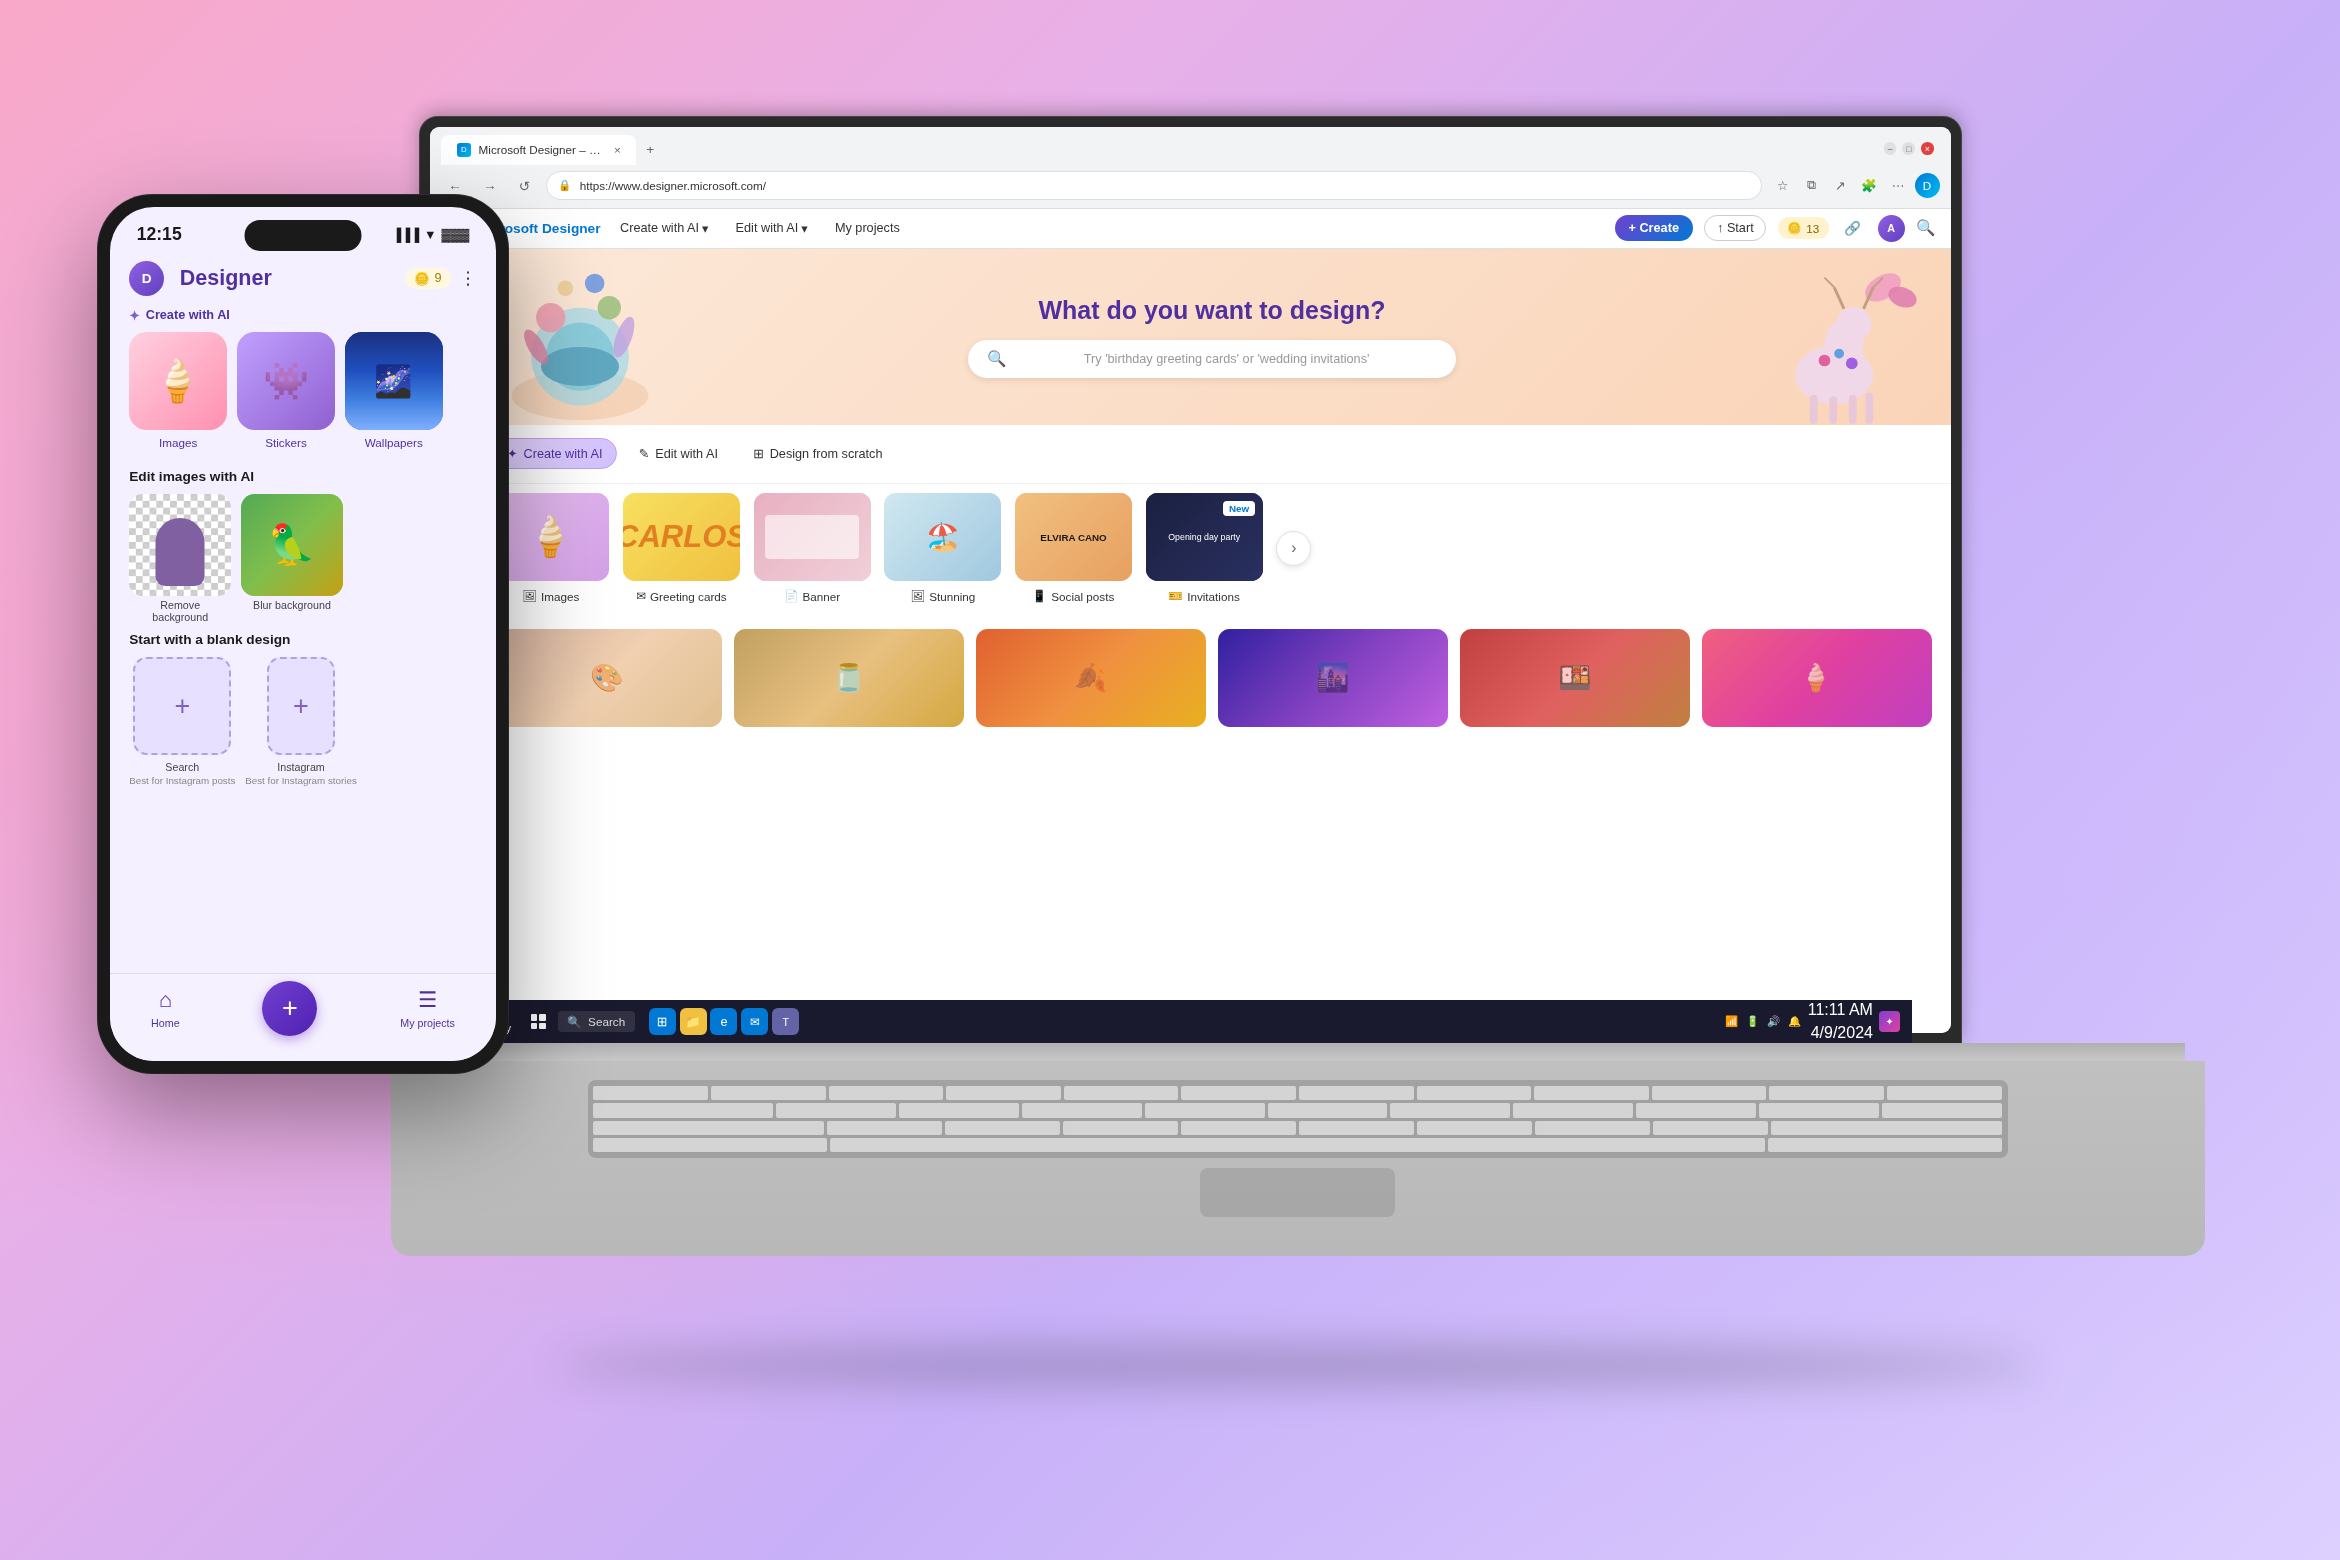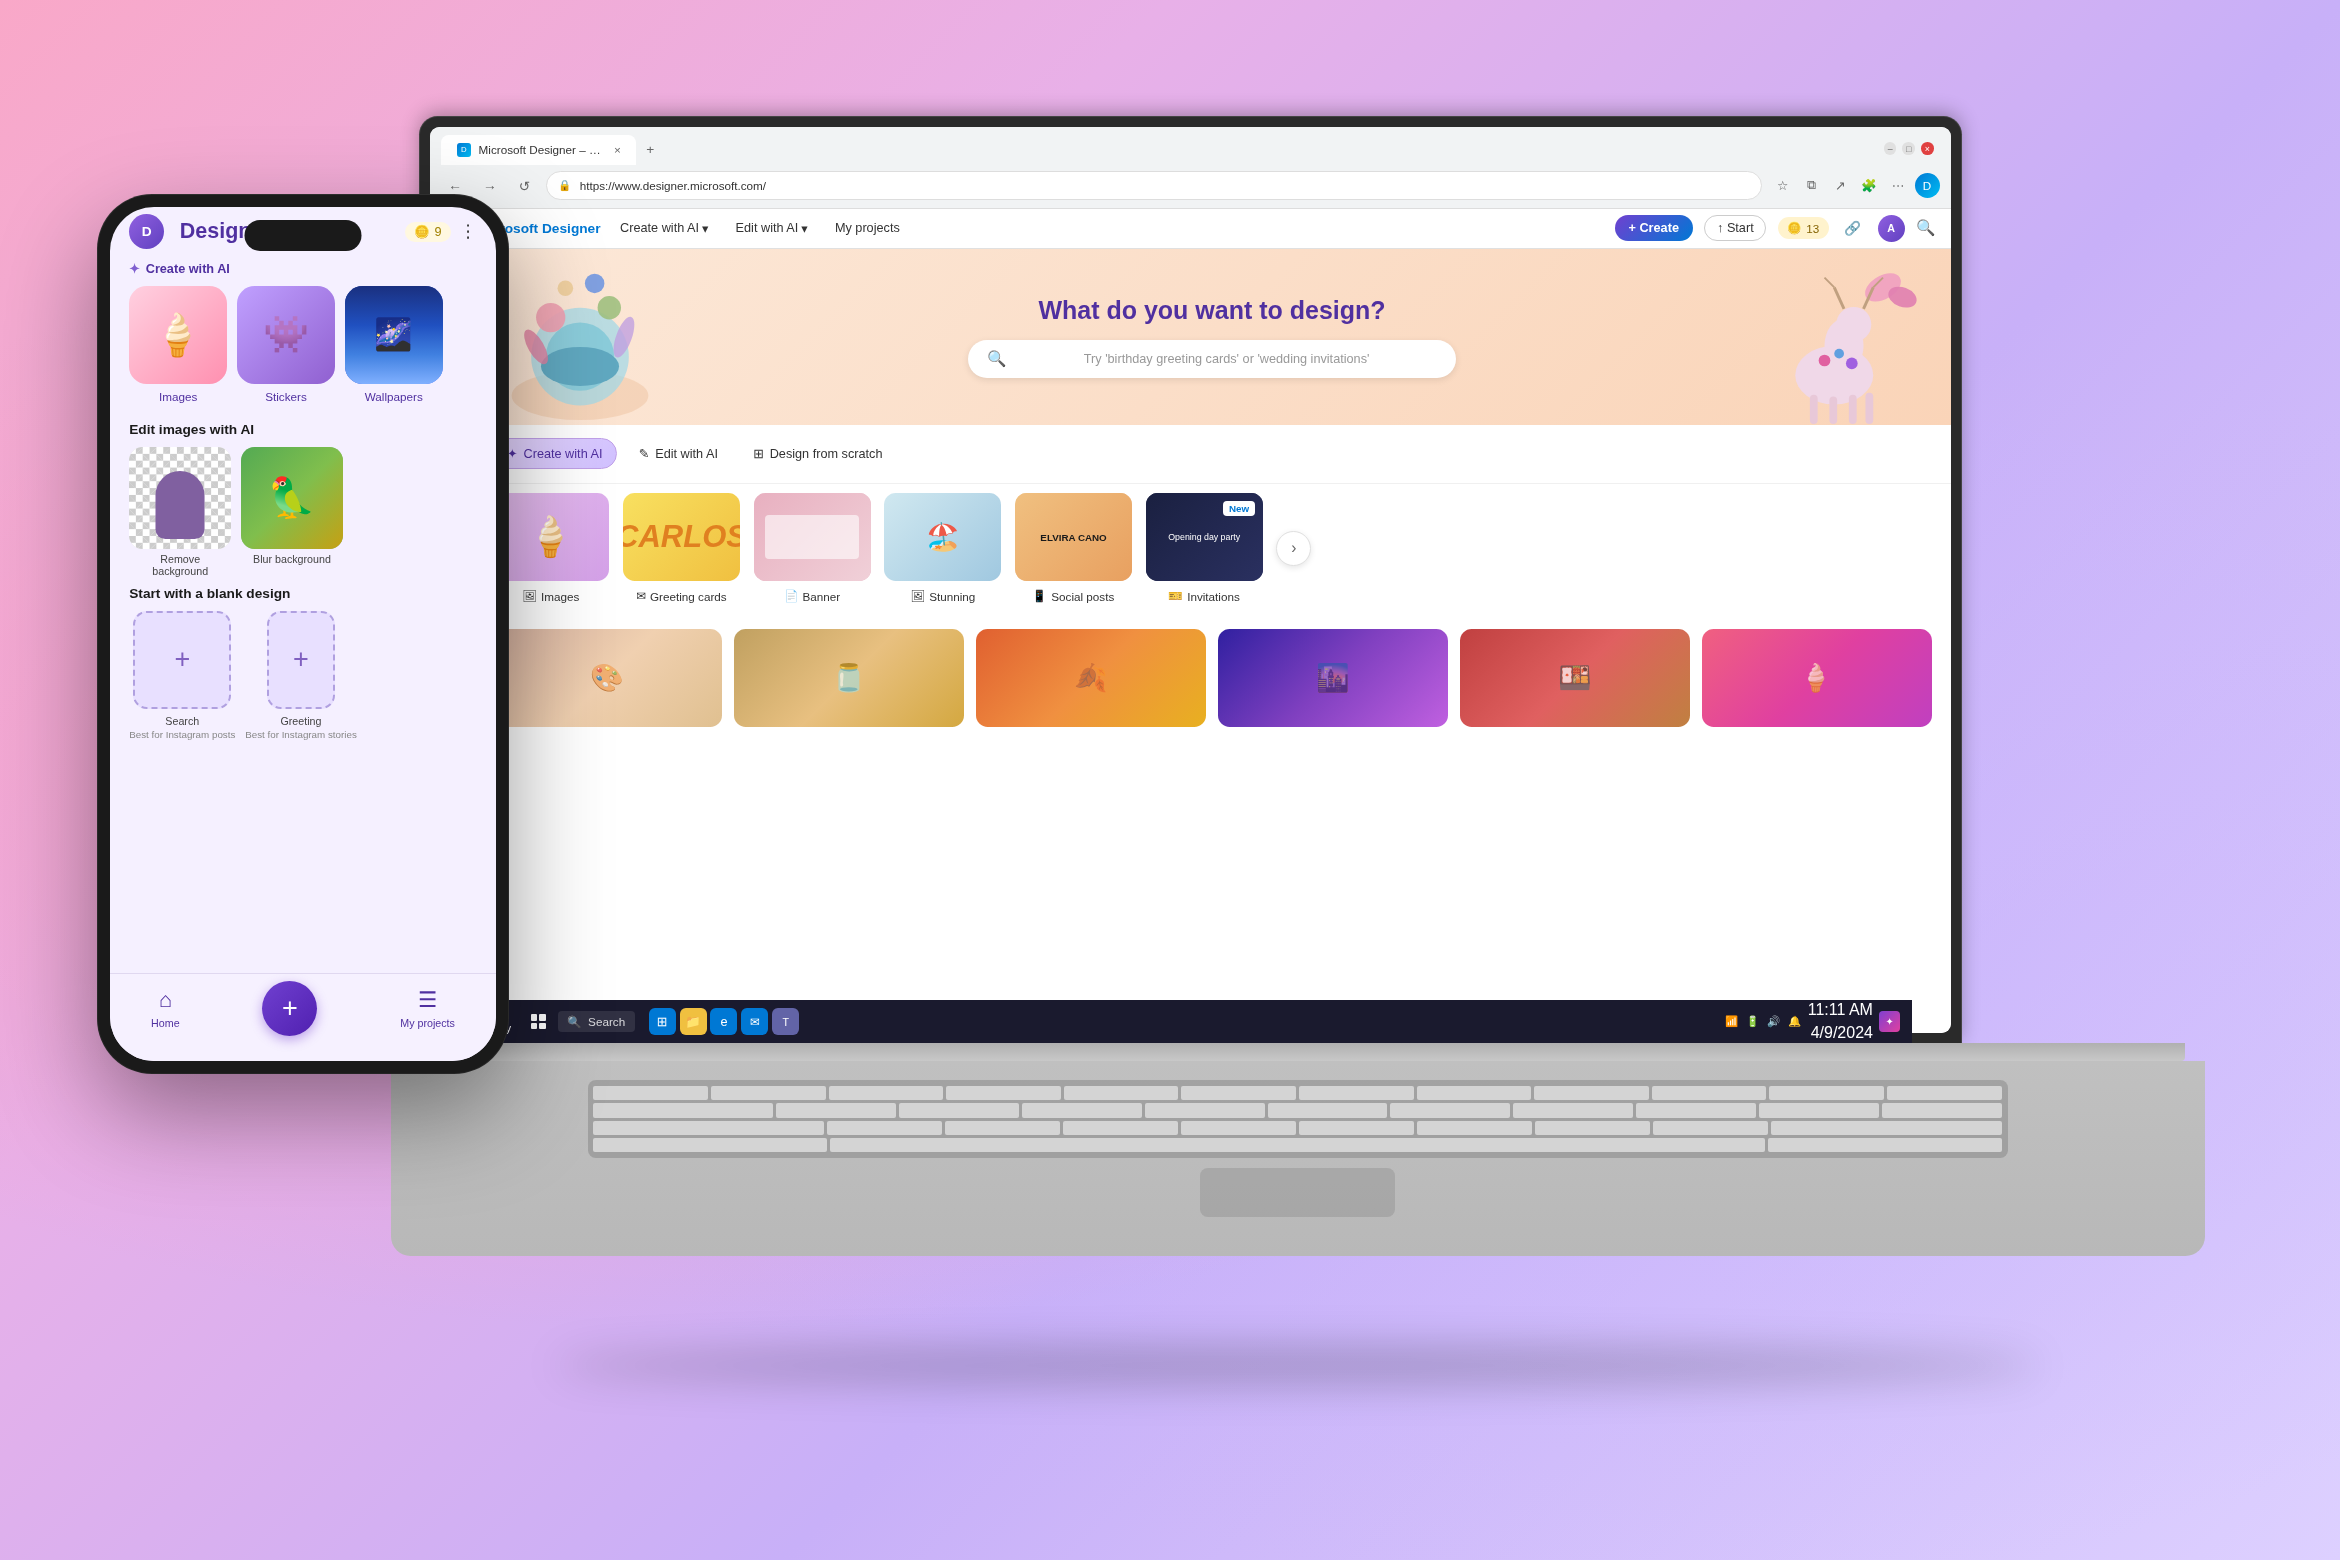--- a/index.html
+++ b/index.html
@@ -1082,20 +1082,28 @@
 <body>
 
 <div class="bg-overlay"></div>
 
 <div class="phone-container">
   <div class="phone-frame">
     <div class="phone-screen">
 
       <div class="dynamic-island"></div>
 
+      <div class="phone-status-bar">
+        <span class="phone-time">12:15</span>
+        <div class="phone-status-icons">
+          <span>▐▐▐</span>
+          <span>▼</span>
+          <span>▓▓▓</span>
+        </div>
+      </div>
 
       <div class="phone-header">
         <div style="display:flex; align-items:center; gap:7.8px;">
           <div class="phone-avatar">D</div>
           <span class="phone-title">Designer</span>
         </div>
         <div class="phone-header-right">
           <div class="phone-coins">
             <span>🪙</span>
             <span>9</span>
@@ -1167,21 +1175,21 @@
                 <span class="plus">+</span>
               </div>
               <span class="phone-blank-label">Search</span>
               <span class="phone-blank-sublabel">Best for Instagram posts</span>
             </div>
 
             <div class="phone-blank-card">
               <div class="phone-blank-box" style="width:68px; height:98px;">
                 <span class="plus">+</span>
               </div>
-              <span class="phone-blank-label">Greeting</span>
+              <span class="phone-blank-label">Instagram</span>
               <span class="phone-blank-sublabel">Best for Instagram stories</span>
             </div>
           </div>
         </div>
 
       </div>
 
       <div class="phone-bottom-nav">
         <div class="phone-nav-item">
           <span class="phone-nav-icon">⌂</span>

